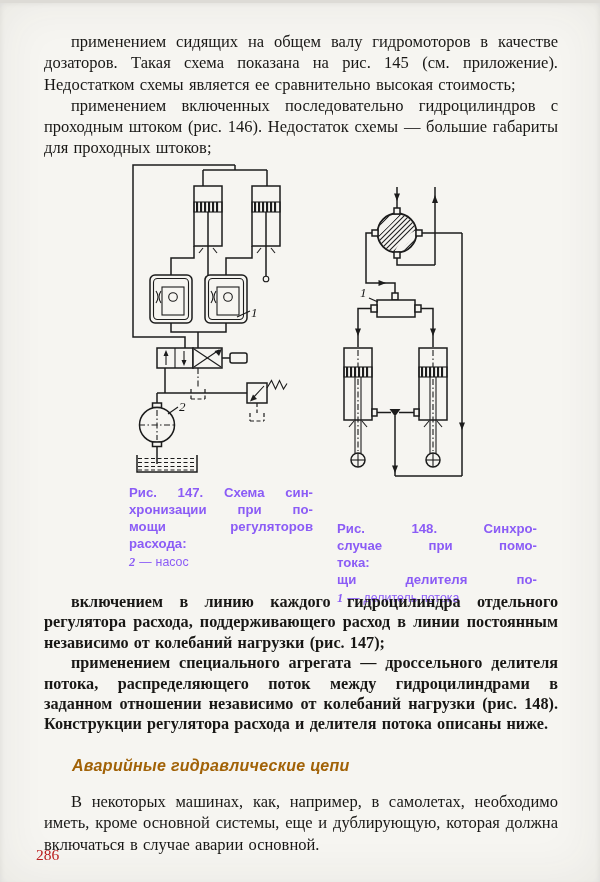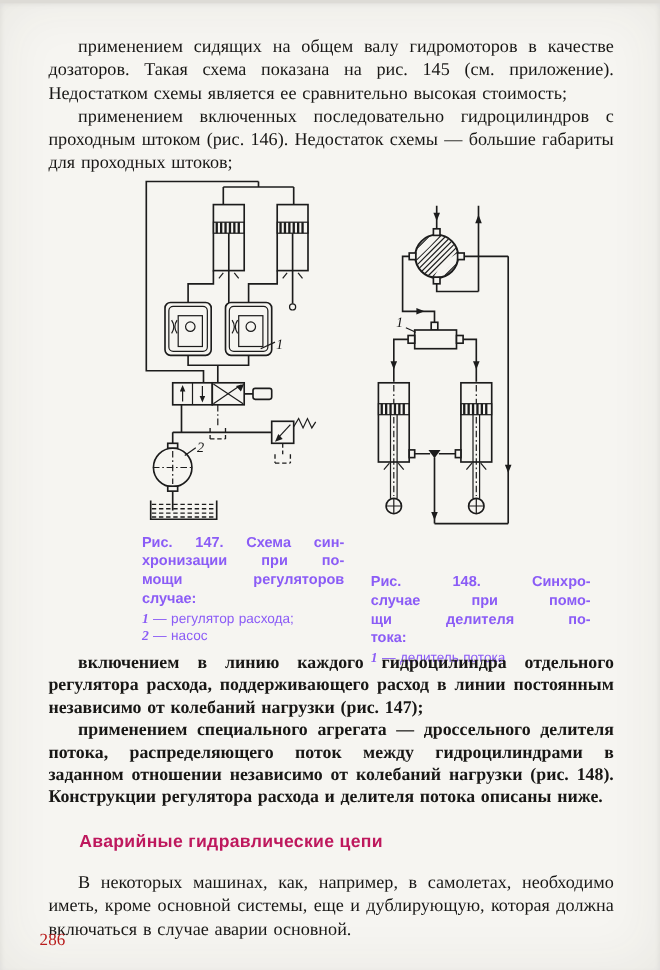--- a/index.html
+++ b/index.html
@@ -29,22 +29,23 @@
   }
   #caption-147{left:129px;top:484px;width:184px;}
   #caption-148{left:337px;top:488px;width:200px;margin-top:32px;}
   .cap-line{text-align:justify;text-align-last:justify;}
   .cap-line.cap-end{text-align-last:left;}
   .legend{margin-top:3px;font-weight:400;font-size:12.4px;line-height:15.5px;word-spacing:.5px;}
   .legend .lnum{font-family:"Liberation Serif",serif;font-style:italic;font-weight:700;margin-right:4px;}
   #section-heading{
     position:absolute;left:72px;top:757px;
     font-family:"Liberation Sans","DejaVu Sans",sans-serif;
-    font-weight:700;font-size:16px;letter-spacing:.3px;color:#be185d;
+    font-weight:700;font-size:16px;letter-spacing:.3px;color:#a16207;
     margin:0;
+    font-style:italic;
   }
   #closing-block{top:791px;}
   #page-number{
     position:absolute;left:36px;top:846px;
     font-size:15.5px;font-family:"Liberation Serif",serif;color:#b91c1c;
   }
   .fig{position:absolute;}
   svg{display:block;}
   svg .ln{stroke:#1c1c1c;stroke-width:1.5;fill:none;stroke-linecap:butt;}
   svg .thin{stroke:#1c1c1c;stroke-width:1.1;fill:none;}
@@ -304,32 +305,31 @@
         <line class="ln" x1="62" y1="293" x2="129" y2="293"></line>
         <path class="fillb" d="M129 247 L126 239.5 L132 239.5 Z"></path>
       </g>
     </svg>
   </div>
 
   <div class="caption" id="caption-147">
     <div class="cap-line">Рис. 147. Схема син-</div>
     <div class="cap-line">хронизации при по-</div>
     <div class="cap-line">мощи регуляторов</div>
-    <div class="cap-line cap-end">случае:</div>
+    <div class="cap-line cap-end">расхода:</div>
     <div class="legend">
-      <div class="legend-line"><span class="lnum">1</span><span>— регулятор расхода;</span></div>
       <div class="legend-line"><span class="lnum">2</span><span>— насос</span></div>
     </div>
   </div>
 
   <div class="caption" id="caption-148">
     <div class="cap-line">Рис. 148. Синхро-</div>
     <div class="cap-line">случае при помо-</div>
+    <div class="cap-line cap-end">тока:</div>
     <div class="cap-line">щи делителя по-</div>
-    <div class="cap-line cap-end">тока:</div>
     <div class="legend">
       <div class="legend-line"><span class="lnum">1</span><span>— делитель потока</span></div>
     </div>
   </div>
 
   <div class="textblock" id="mid-block">
     <p>включением в линию каждого гидроцилиндра отдельного регулятора расхода, поддерживающего расход в линии постоянным независимо от колебаний нагрузки (рис. 147);</p>
     <p>применением специального агрегата — дроссельного делителя потока, распределяющего поток между гидроцилиндрами в заданном отношении независимо от колебаний нагрузки (рис. 148). Конструкции регулятора расхода и делителя потока описаны ниже.</p>
   </div>
 

